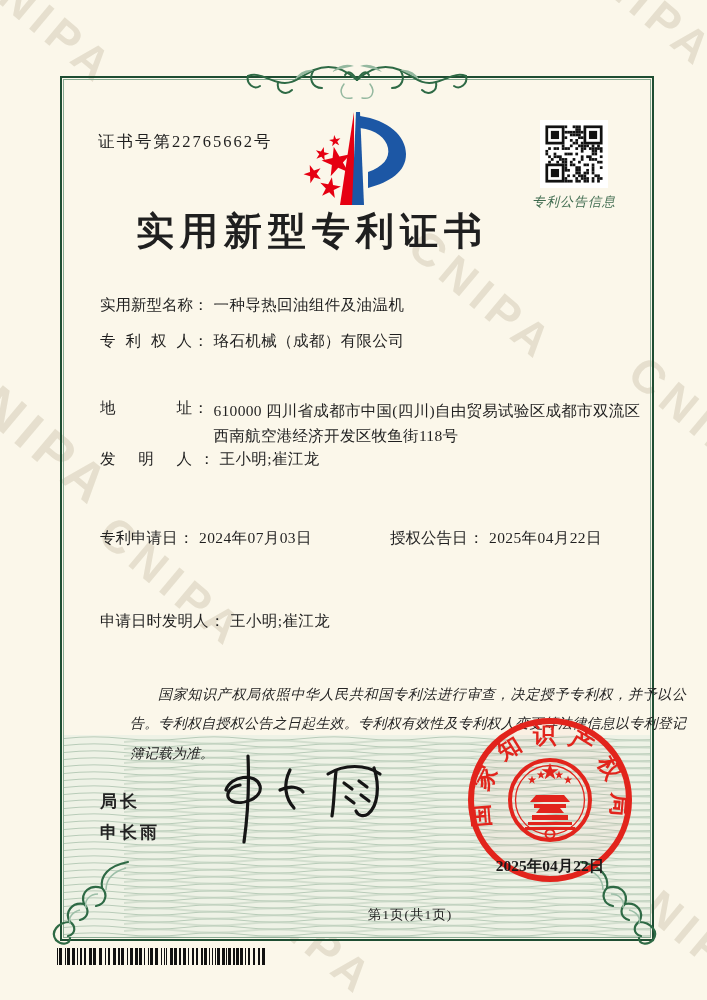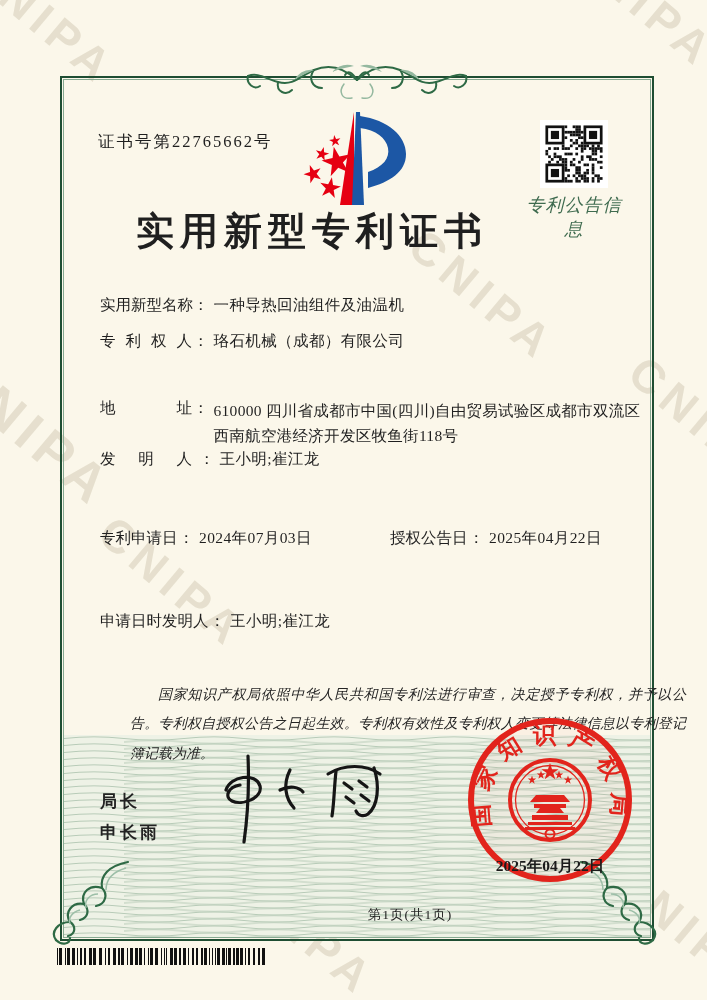--- a/index.html
+++ b/index.html
@@ -13,21 +13,21 @@
   .frame{position:absolute;left:60px;top:76px;width:594px;height:865px;
          border:2.5px solid #1e4d32;box-sizing:border-box;z-index:1;}
   .frame-inner{position:absolute;inset:1px;border:1.5px solid #86a991;}
   
   .guilloche{position:absolute;left:64px;top:735px;z-index:2;}
   
   .certno{position:absolute;left:98px;top:131px;font-size:16.5px;letter-spacing:2px;z-index:3;}
   .logo{position:absolute;left:288px;top:110px;z-index:3;}
   .qrbox{position:absolute;left:540px;top:120px;width:68px;height:68px;background:#fff;z-index:3;}
   .qrcaption{position:absolute;left:518px;top:193px;width:112px;text-align:center;
-             font-size:18px;font-style:italic;color:#3f6b4f;letter-spacing:1px;z-index:3;}
+             font-size:13px;font-style:italic;color:#3f6b4f;letter-spacing:1px;z-index:3;}
   .title{position:absolute;left:60px;top:206px;width:490px;text-align:center;
          font-size:38px;font-weight:700;letter-spacing:6px;z-index:3;padding-left:7px;}
   
   .row{position:absolute;left:100px;font-size:15.5px;z-index:3;white-space:nowrap;}
   .lbl{display:inline-block;}
   .j{width:92px;text-align:justify;text-align-last:justify;}
   .colon{padding:0 5px 0 1px;}
   .val{letter-spacing:.4px;}
   .val.wide{display:inline-block;width:430px;vertical-align:top;line-height:1.62;
             white-space:normal;letter-spacing:.3px;}

